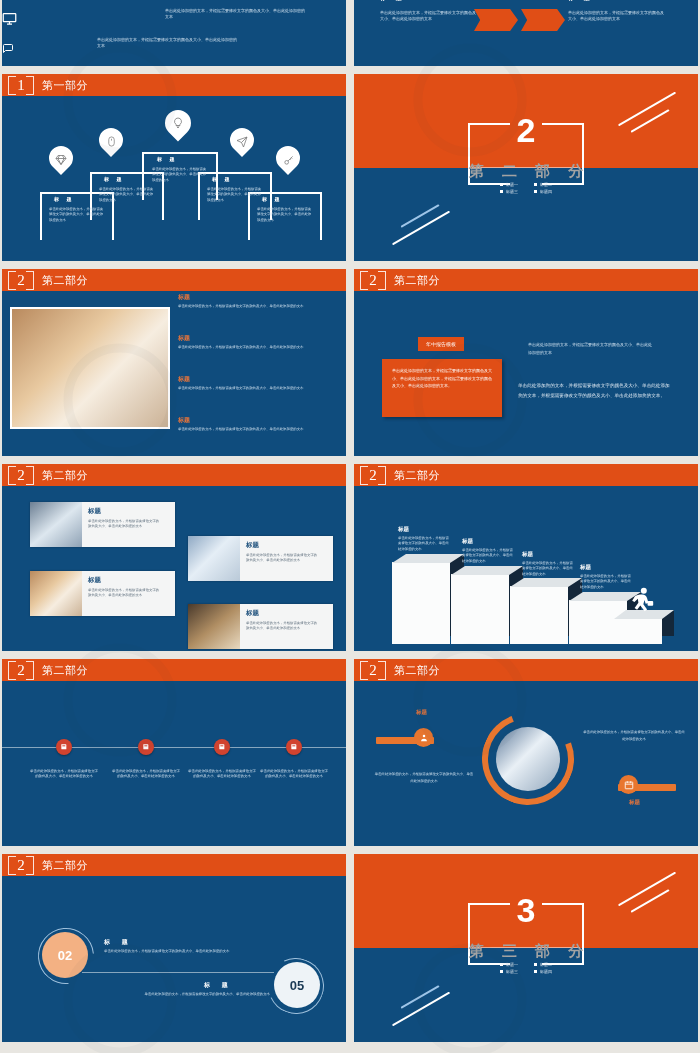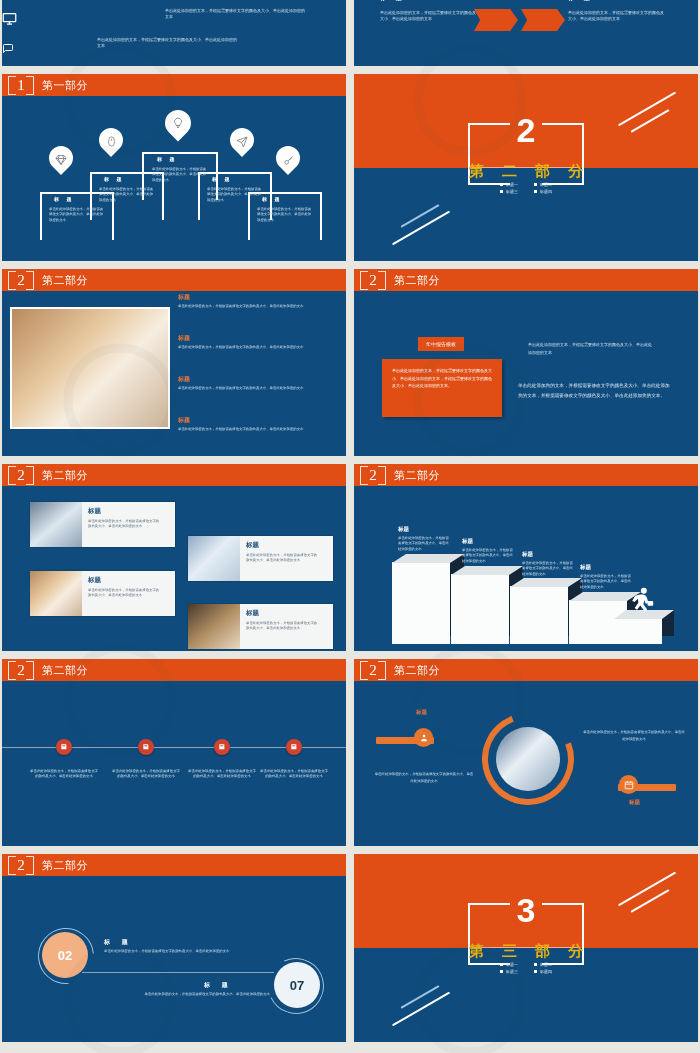--- a/index.html
+++ b/index.html
@@ -67,21 +67,21 @@
     border:2.5px solid #fff;box-sizing:border-box;
   }
   .sec .bigbox::before{left:0;border-right:none;}
   .sec .bigbox::after{right:0;border-left:none;}
   .sec .bignum{
     position:absolute;left:50%;top:30%;transform:translate(-50%,-50%);
     color:#fff;font-size:34px;font-weight:bold;line-height:1;
   }
   .sec .secname{
     position:absolute;left:50%;top:50%;transform:translate(-50%,-6px);
-    color:#eab308;font-size:15px;letter-spacing:7px;font-weight:bold;
+    color:#a3a3a3;font-size:15px;letter-spacing:7px;font-weight:bold;
     white-space:nowrap;text-indent:7px;
   }
   .sec .bullets{
     position:absolute;left:50%;top:50%;transform:translate(-50%,14px);
     display:grid;grid-template-columns:auto auto;gap:2px 16px;
   }
   .sec .bullets span{color:#dfe8f0;font-size:4px;white-space:nowrap;}
   .sec .bullets span::before{
     content:"";display:inline-block;width:3px;height:3px;background:#fff;
     margin-right:3px;vertical-align:middle;
@@ -458,21 +458,21 @@
       <div class="num">2</div>
       <div class="tt">第二部分</div>
     </div>
     <div class="body">
       <div class="arcring" style="left:36px;top:52px;width:54px;height:54px;transform:rotate(40deg);"></div>
       <div class="bignode" style="left:40px;top:56px;width:46px;height:46px;background:#f3b183;color:#fff;">
         <span>02</span>
       </div>
       <div class="arcring" style="right:22px;top:82px;width:54px;height:54px;transform:rotate(200deg);"></div>
       <div class="bignode" style="right:26px;top:86px;width:46px;height:46px;background:#eef3f7;color:#1b3a55;">
-        <span>07</span>
+        <span>05</span>
       </div>
 
       <div class="tl-line" style="left:80px;right:72px;top:96px;"></div>
 
       <div class="cap" style="left:102px;top:62px;">标    题</div>
       <div class="tiny" style="position:absolute;left:102px;top:73px;width:164px;">单击此处添加您的文本，并根据需要修改文字的颜色及大小、单击此处添加您的文本</div>
       <div class="cap" style="left:202px;top:105px;">标    题</div>
       <div class="tiny" style="position:absolute;left:104px;top:116px;width:164px;text-align:right;">单击此处添加您的文本，并根据需要修改文字的颜色及大小、单击此处添加您的文本</div>
     </div>
   </div>

